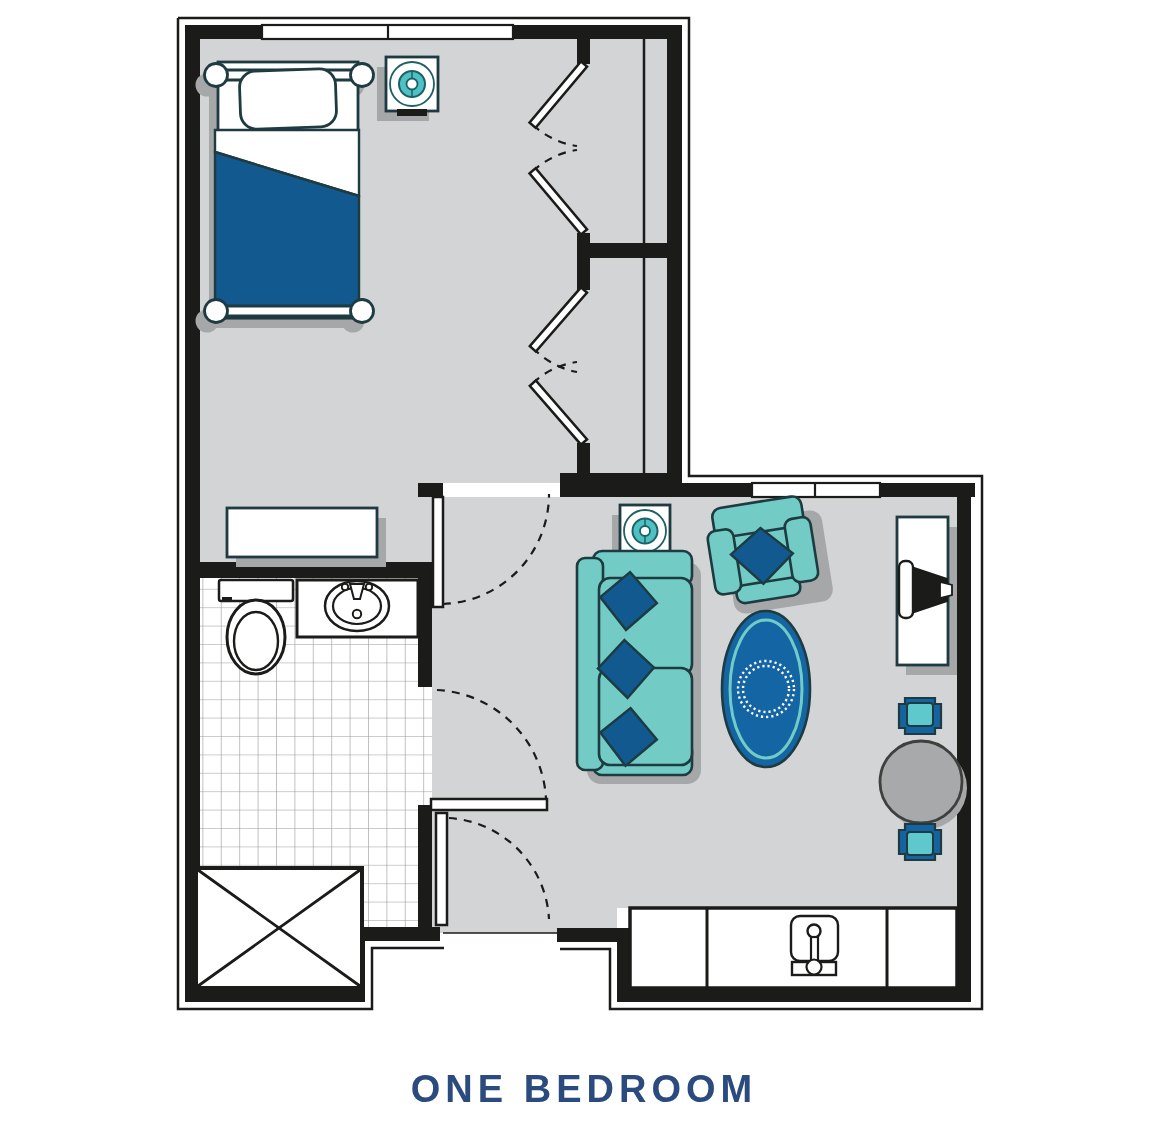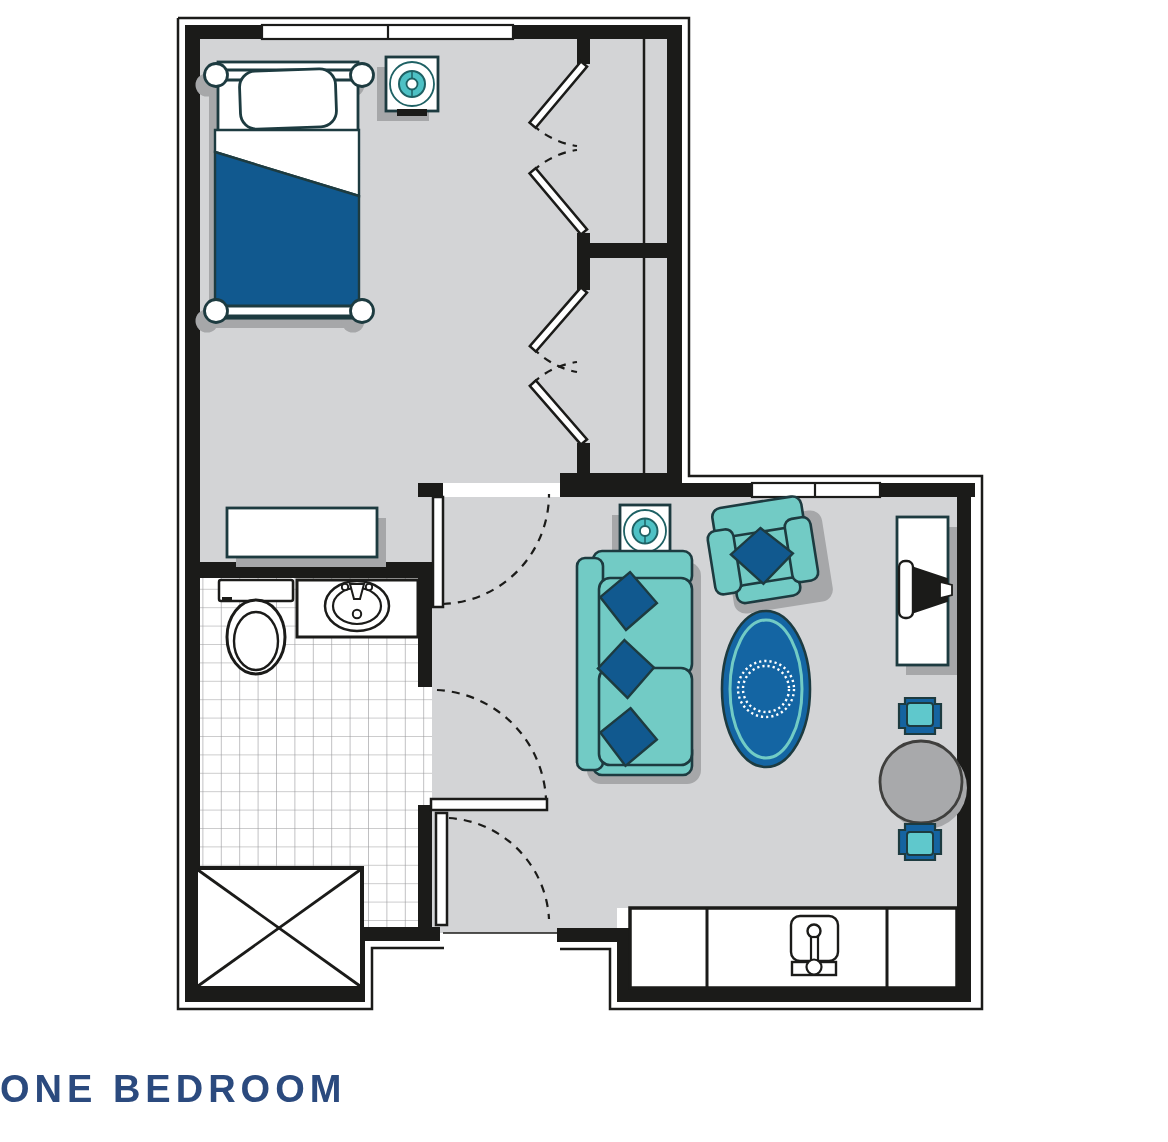--- a/index.html
+++ b/index.html
@@ -24,21 +24,21 @@
   .rugring{fill:none;stroke:var(--teal);stroke-width:3;}
   .laurel{fill:none;stroke:#ffffff;stroke-width:2.4;stroke-dasharray:2.2 3;}
   .lampring{fill:none;stroke:var(--lampring);stroke-width:1.8;}
   .lampdonut{fill:var(--lampteal);stroke:var(--lampring);stroke-width:2;}
   .lampcore{fill:#ffffff;stroke:var(--lampring);stroke-width:1.8;}
   .chairblue{fill:var(--chairblue);stroke:var(--outline);stroke-width:2.2;}
   .chairteal{fill:var(--chairteal);stroke:var(--outline);stroke-width:2;}
   .tablegray{fill:var(--tablegray);stroke:#3f3f3d;stroke-width:2.8;}
   .deskchairdark{fill:var(--wall);stroke:var(--wall);stroke-width:2;}
   .xline{stroke:var(--wall);stroke-width:2.8;}
-  .plan-title{position:absolute;left:0;right:0;top:1068px;text-align:left;
+  .plan-title{position:absolute;left:0;right:0;top:1068px;text-align:center;
     font-size:38px;font-weight:bold;letter-spacing:5px;color:var(--navy);}
 </style>
 </head>
 <body>
 
 <div class="canvas">
 <svg class="plan-svg" width="1168" height="1142" viewBox="0 0 1168 1142">
 
   <defs>
     <pattern id="tiles" width="18.4" height="18.4" patternUnits="userSpaceOnUse">

